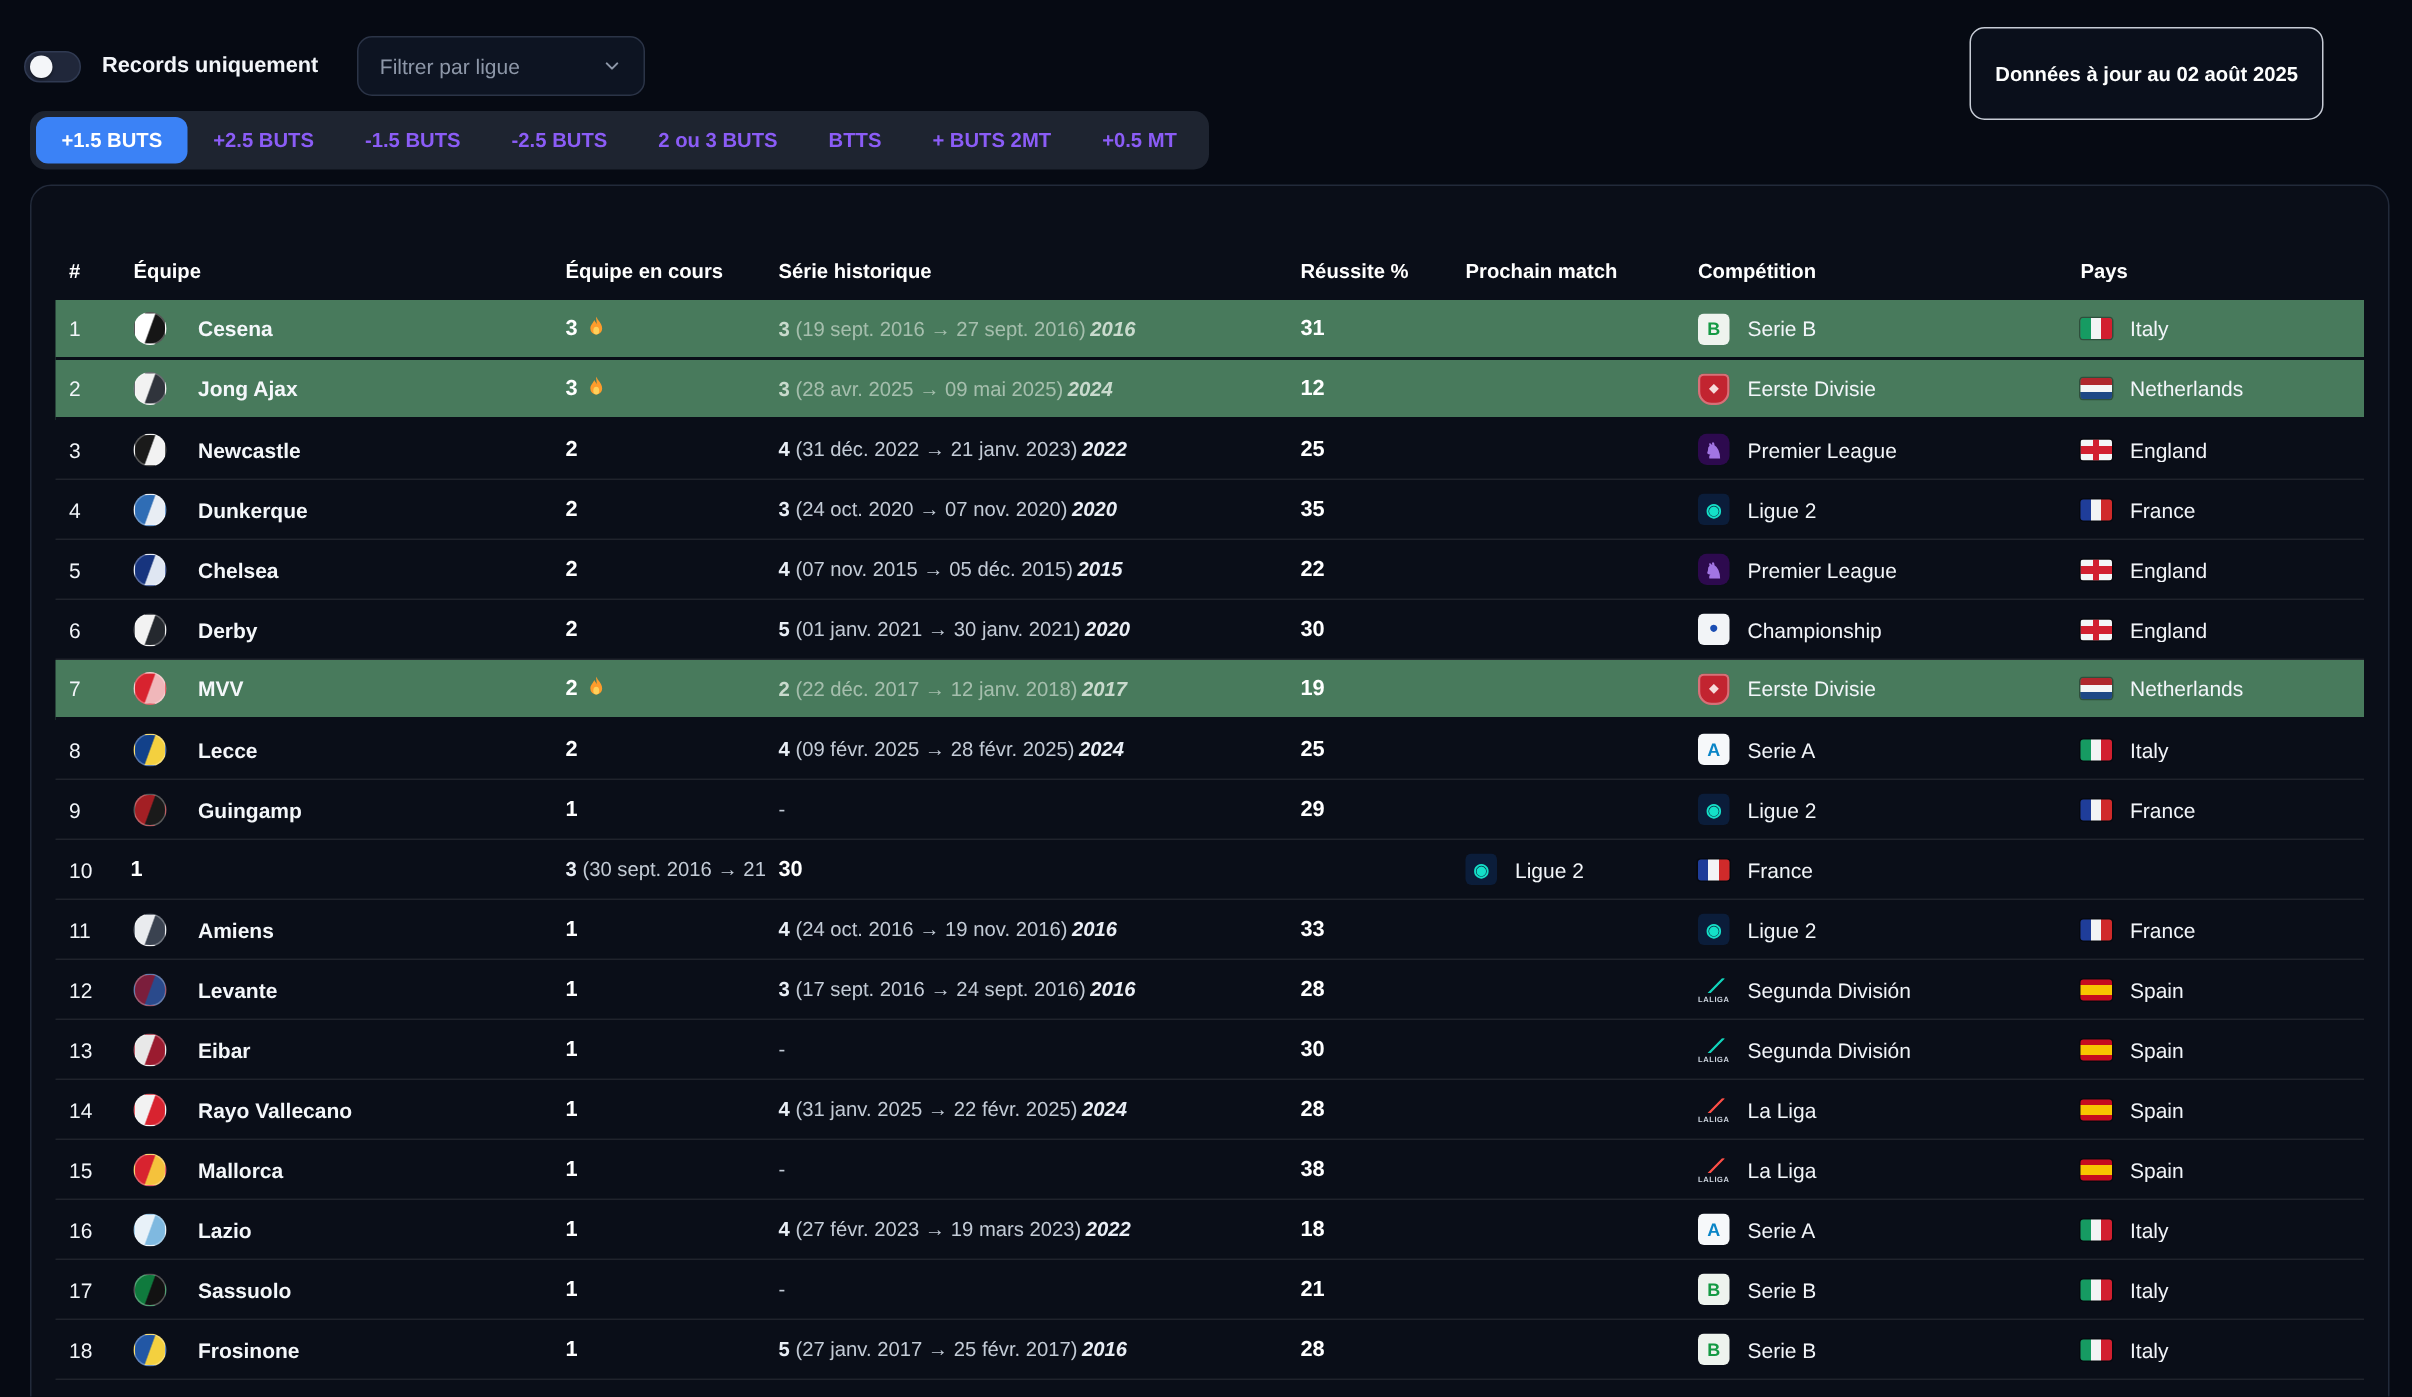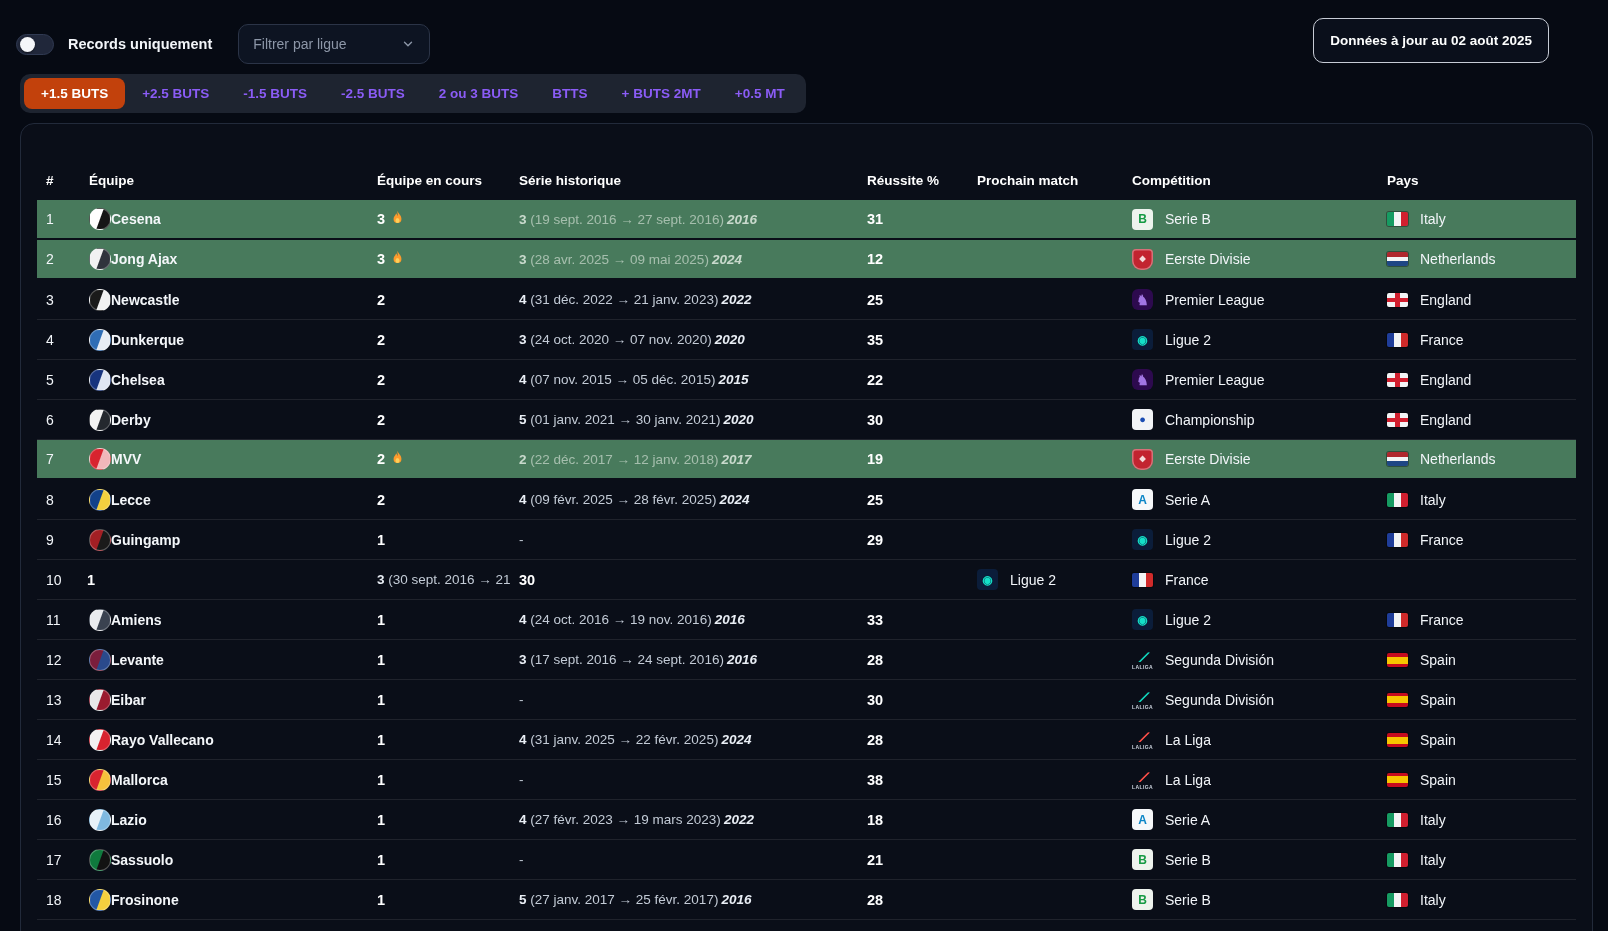--- a/index.html
+++ b/index.html
@@ -11,47 +11,47 @@
   .switch { width:38px; height:21px; border-radius:11px; background:#20273a; border:1px solid #303a52;
     position:relative; cursor:pointer; flex:0 0 auto; }
   .switch .knob { position:absolute; left:3px; top:2px; width:15px; height:15px; border-radius:50%;
     background:#f4f6f9; box-shadow:0 1px 2px rgba(0,0,0,.5); }
   .toggle-label { font-size:14.5px; font-weight:bold; color:#f2f5f9; }
   .select { margin-left:12px; width:192px; height:40px; border:1.5px solid #2b3447; border-radius:10px;
     background:#0d1422; display:flex; align-items:center; justify-content:space-between;
     padding:0 14px; cursor:pointer; }
   .select .sel-text { font-size:14px; color:#8d97a8; }
   .select svg { flex:0 0 auto; }
-  .date-badge { position:absolute; right:59px; top:18px; height:45px; display:flex; align-items:center;
+  .date-badge { position:absolute; right:59px; top:18px; height:62px; display:flex; align-items:center;
     padding:0 16px; border:1px solid #c7ccd6; border-radius:10px; background:#0a0f1b;
     font-size:13.5px; font-weight:bold; color:#fdfefe; }
 
   
   .tabs { margin:2px 0 0 20px; display:inline-flex; align-items:center; background:#1e2430;
     border-radius:10px; padding:4px; }
   .tab { border:none; background:transparent; color:#8b5cf6; font-family:inherit; font-size:13.5px;
     font-weight:bold; padding:8px 17px; border-radius:8px; cursor:pointer; white-space:nowrap; }
-  .tab.active { background:#c2410c; color:#fff; }
+  .tab.active { background:#3b82f6; color:#fff; }
 
   
   .panel { margin:10px 20px 0 20px; width:1573px; height:900px; background:#0a0e18;
     border:1px solid #222a3a; border-radius:14px; padding:36px 16px 16px 16px; }
 
   .thead, .trow { display:grid;
     grid-template-columns:44px 290px 142px 348px 110px 155px 255px 1fr;
     align-items:center; height:40px; }
   .thead { font-size:13.5px; font-weight:bold; color:#fff; }
   .trow { border-bottom:1px solid rgba(255,255,255,.09); cursor:pointer; }
   .trow.hl { background:#487a5c; border-bottom:2px solid #0a0e18; }
   .td, .th { padding-left:6px; overflow:hidden; white-space:nowrap; }
   .th:first-child, .td.rank { padding-left:9px; }
   .th:nth-child(2) { padding-left:8px; }
 
   .td.rank { font-size:14px; color:#f2f5f9; }
-  .td.team { display:flex; align-items:center; gap:0; padding-left:8px; }
+  .td.team { display:flex; align-items:center; gap:21px; padding-left:8px; }
   .crest { width:22px; height:22px; border-radius:50%; border:1px solid rgba(255,255,255,.28); flex:0 0 auto; }
   .tname { font-size:14px; font-weight:600; color:#f4f7fa; }
 
   .td.streak { display:flex; align-items:center; gap:5px; font-size:14.5px; font-weight:bold; color:#fff; }
   .td.hist { font-size:13.5px; color:#c3cbd6; }
   .td.hist b { color:#e9eef5; }
   .td.hist .year { font-style:italic; font-weight:bold; color:#e9eef5; padding-left:3px; }
   .trow.hl .td.hist { color:rgba(222,232,222,.62); }
   .trow.hl .td.hist b, .trow.hl .td.hist .year { color:rgba(234,242,234,.8); }
   .td.success { font-size:14.5px; font-weight:bold; color:#fff; }

